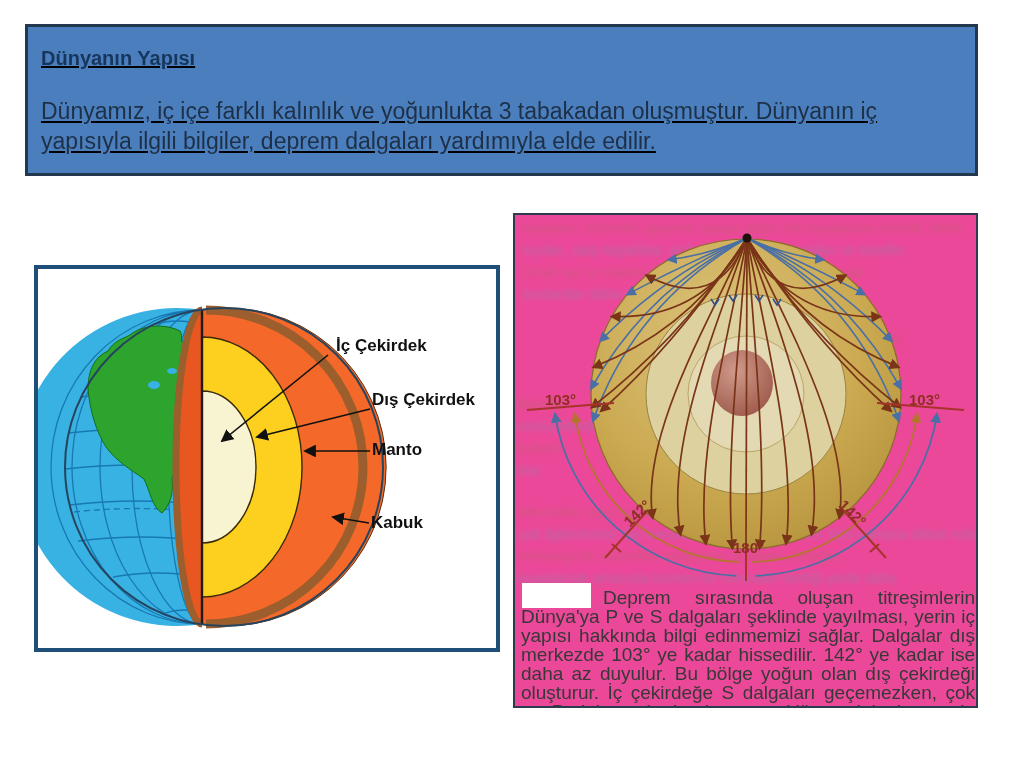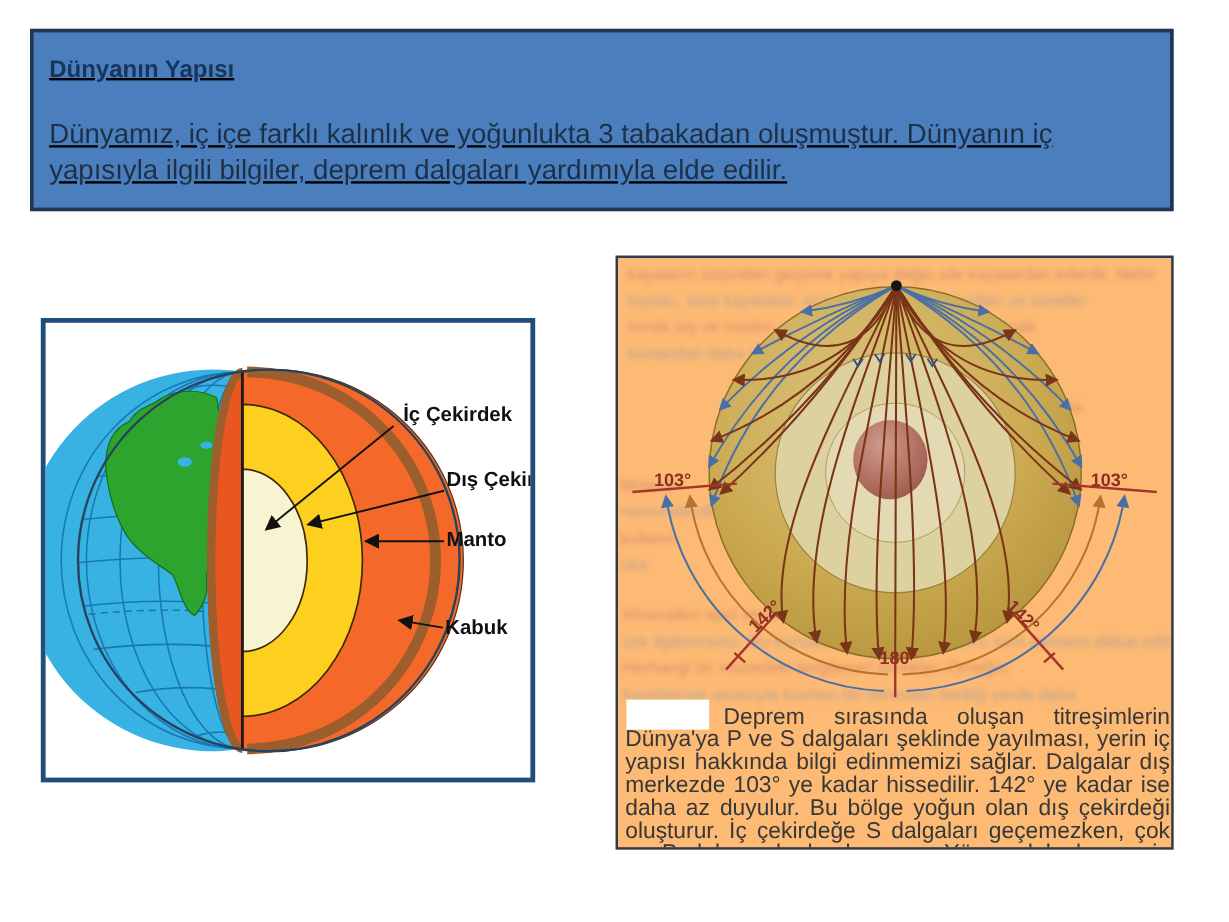--- a/index.html
+++ b/index.html
@@ -7,27 +7,27 @@
   body{font-family:"Liberation Sans", sans-serif;}
   .slide{position:relative;width:1024px;height:768px;background:#ffffff;overflow:hidden;}
 
   
   .header{position:absolute;left:25px;top:24px;width:953px;height:152px;
     background:#4b7ebc;border:3px solid #23384e;padding:20px 14px 0 13px;text-decoration:underline;}
   .header .title{font-size:20px;font-weight:bold;color:#17365d;margin:0 0 4px 0;}
   .header .body{font-size:23px;color:#1d3048;line-height:30px;margin-top:26px;max-width:880px;}
 
   
-  .fig-left{position:absolute;left:34px;top:265px;width:412px;height:387px;
+  .fig-left{position:absolute;left:34px;top:265px;width:466px;height:387px;
     background:#ffffff;border:4px solid #1f4e79;overflow:hidden;}
   .fig-left svg{position:absolute;left:0;top:0;}
 
   
   .fig-right{position:absolute;left:513px;top:213px;width:465px;height:495px;
-    background:#fdba74;border:2px solid #2d3b4e;overflow:hidden;}
+    background:#ec4899;border:2px solid #2d3b4e;overflow:hidden;}
   .fig-right svg{position:absolute;left:0;top:0;}
   .ghost{position:absolute;filter:blur(2px);opacity:.5;pointer-events:none;}
   .ghost .gl{white-space:nowrap;font-size:14px;line-height:22px;}
   .ghost .gl:nth-child(odd){color:#b06a62;}
   .ghost .gl:nth-child(even){color:#7e8cab;}
   .ghost-top{left:8px;top:2px;width:452px;}
   .ghost-rightA{left:252px;top:112px;width:210px;overflow:hidden;}
   .ghost-leftA{left:2px;top:178px;width:118px;overflow:hidden;}
   .ghost-bottom{left:4px;top:286px;width:456px;}
   .ghost-mirror{left:148px;top:92px;width:170px;transform:scaleX(-1);

